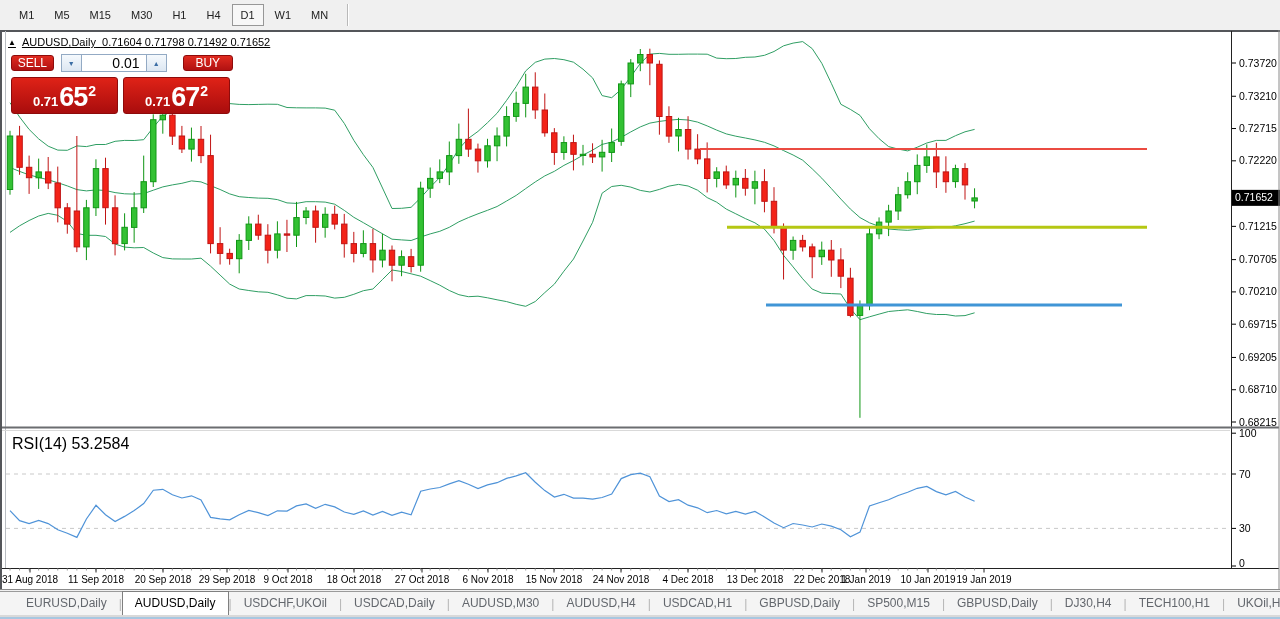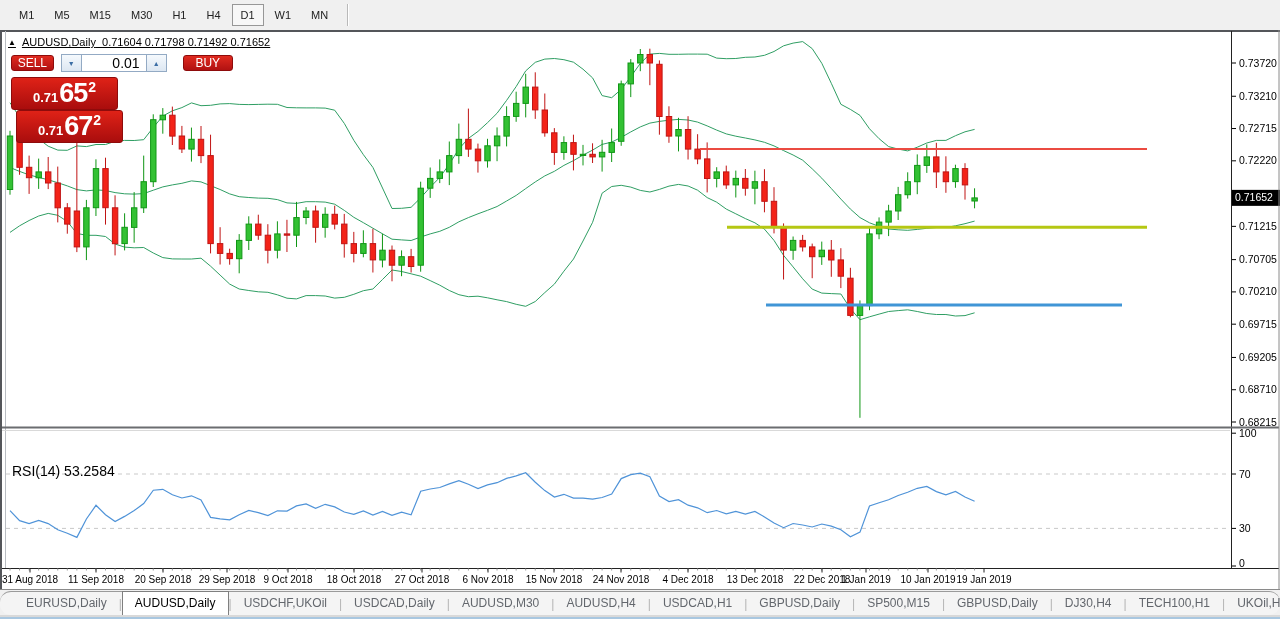--- a/index.html
+++ b/index.html
@@ -11,47 +11,47 @@
   .tf-btn{font-size:11px;color:#222;padding:4px 8px;margin-right:2px;border:1px solid transparent;
           cursor:default;line-height:12px;}
   .tf-btn.active{background:#f7f7f7;border:1px solid #979797;}
   .tf-sep{width:1px;height:22px;background:#b9b9b9;margin:0 8px;border-right:1px solid #fff;}
   
   .chart-frame{position:absolute;left:0;top:30px;width:1280px;height:560px;background:#fff;}
   .chart-frame svg{position:absolute;left:0;top:0;}
   svg text{font-family:"Liberation Sans",sans-serif;}
   .chart-title{position:absolute;left:8px;top:6px;font-size:11px;color:#000;z-index:5;text-decoration:underline;}
   .chart-title .tri{font-size:8px;margin-right:6px;position:relative;top:-1px;}
-  .rsi-label{position:absolute;left:12px;top:405px;font-size:14px;color:#000;z-index:5;margin-top:28px;}
+  .rsi-label{position:absolute;left:12px;top:405px;font-size:16px;color:#000;z-index:5;}
   
   .widget{position:absolute;left:11px;top:22px;width:222px;z-index:6;}
   .w-row1{display:flex;align-items:center;height:22px;}
   .btn{background:linear-gradient(180deg,#e02a1f,#b11212);border:1px solid #8e0b0b;border-radius:3px;
        color:#fff;font-size:12px;display:flex;align-items:center;justify-content:center;cursor:pointer;}
   .btn.sell{width:47px;}
   .btn.buy{width:56px;margin-left:16px;}
   .stepper{display:flex;margin-left:7px;}
   .step{width:19px;background:linear-gradient(180deg,#f5f9fd,#dde7f2);border:1px solid #93aac4;
         display:flex;align-items:center;justify-content:center;cursor:pointer;}
   .step .arr{font-size:7px;color:#3c6ea5;}
   .volbox{width:64px;background:#fff;border-top:1px solid #93aac4;border-bottom:1px solid #93aac4;
           font-size:14px;color:#000;display:flex;align-items:center;justify-content:flex-end;
           padding-right:6px;box-sizing:border-box;}
-  .w-row2{display:flex;margin-top:3px;height:37px;flex-direction:column;}
+  .w-row2{display:flex;margin-top:3px;height:37px;}
   .panel{background:linear-gradient(180deg,#df2217,#a90d0d);border:1px solid #8e0b0b;border-radius:3px;
          color:#fff;width:107px;display:flex;align-items:flex-end;justify-content:center;
          cursor:pointer;box-sizing:border-box;padding-bottom:1px;}
   .panel+.panel{margin-left:5px;}
   .panel .small{font-size:13px;font-weight:bold;margin-right:1px;line-height:20px;}
   .panel .big{font-size:27px;font-weight:bold;line-height:30px;letter-spacing:-1px;}
   .panel .sup{font-size:14px;font-weight:bold;position:relative;top:-13px;margin-left:1px;}
   
   .tabbar{position:absolute;left:0;top:591px;width:1280px;height:24px;background:#f4f4f4;
           border-top:1px solid #9a9a9a;display:flex;align-items:flex-end;box-sizing:border-box;
-          padding-left:14px;font-size:12px;border-radius:11px;}
+          padding-left:14px;font-size:12px;}
   .tab{color:#63676d;padding:4px 12px 5px 12px;cursor:pointer;white-space:nowrap;}
   .tab.active{background:#fff;border:1px solid #7f7f7f;border-bottom:1px solid #fff;color:#000;
               position:relative;top:1px;padding-top:4px;}
   .tab-sep{color:#b4b4b4;align-self:center;cursor:default;}
   .bottom-strip{position:absolute;left:0;top:615px;width:1280px;height:4px;background:#d9d9d9;
                 border-bottom:2px solid #a9c7e0;box-sizing:border-box;}
 </style>
 </head>
 <body>
 

